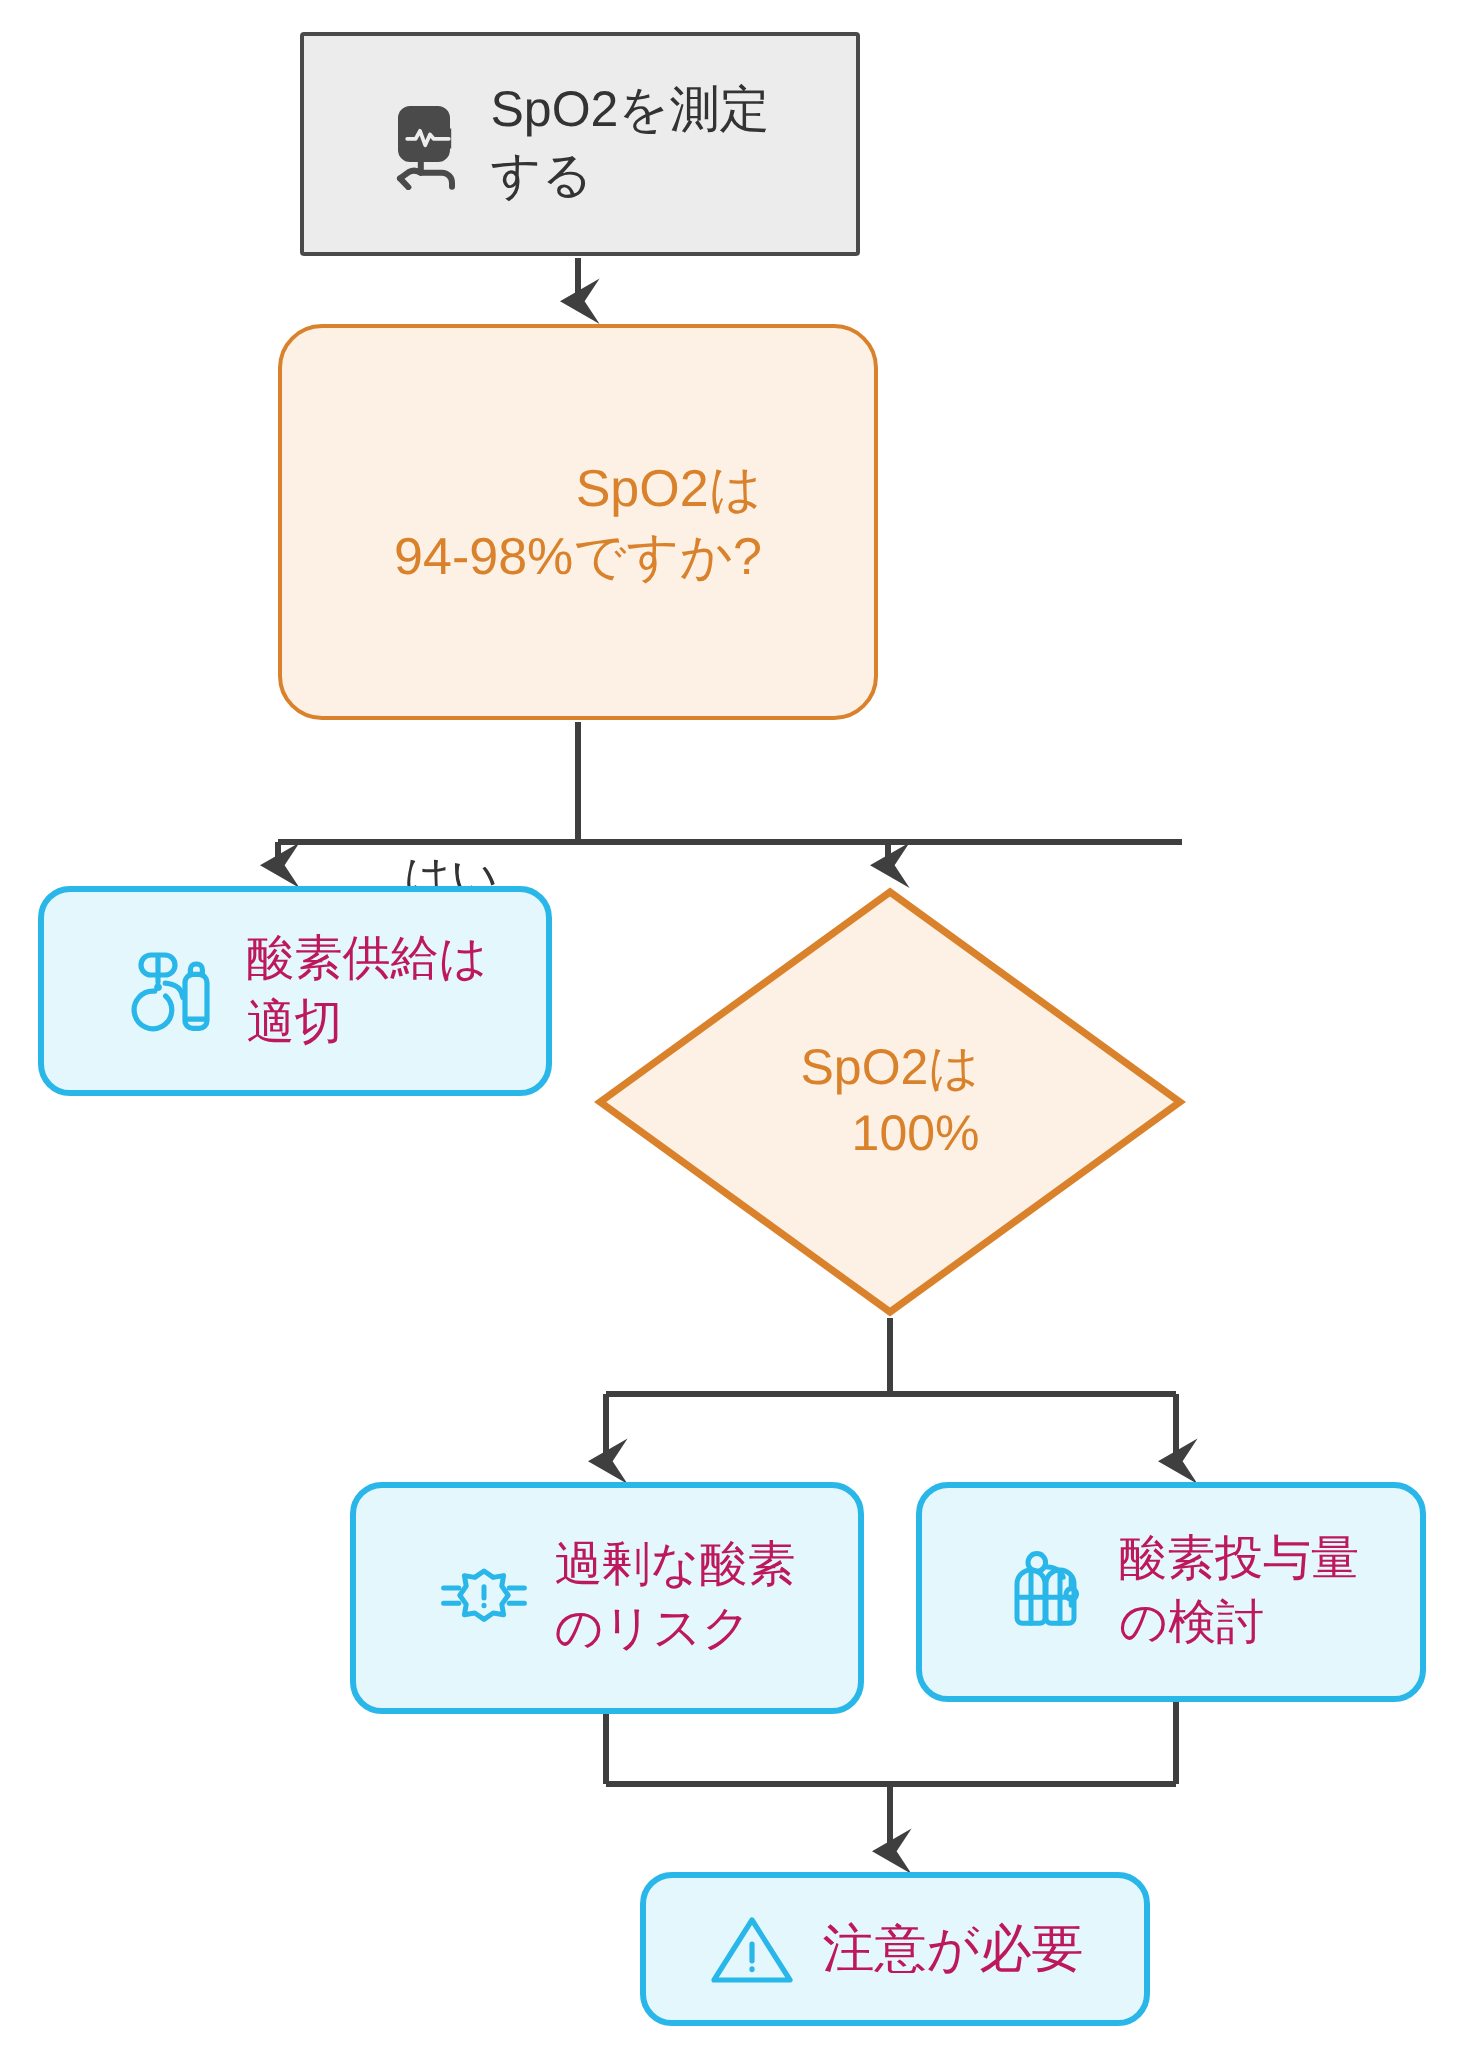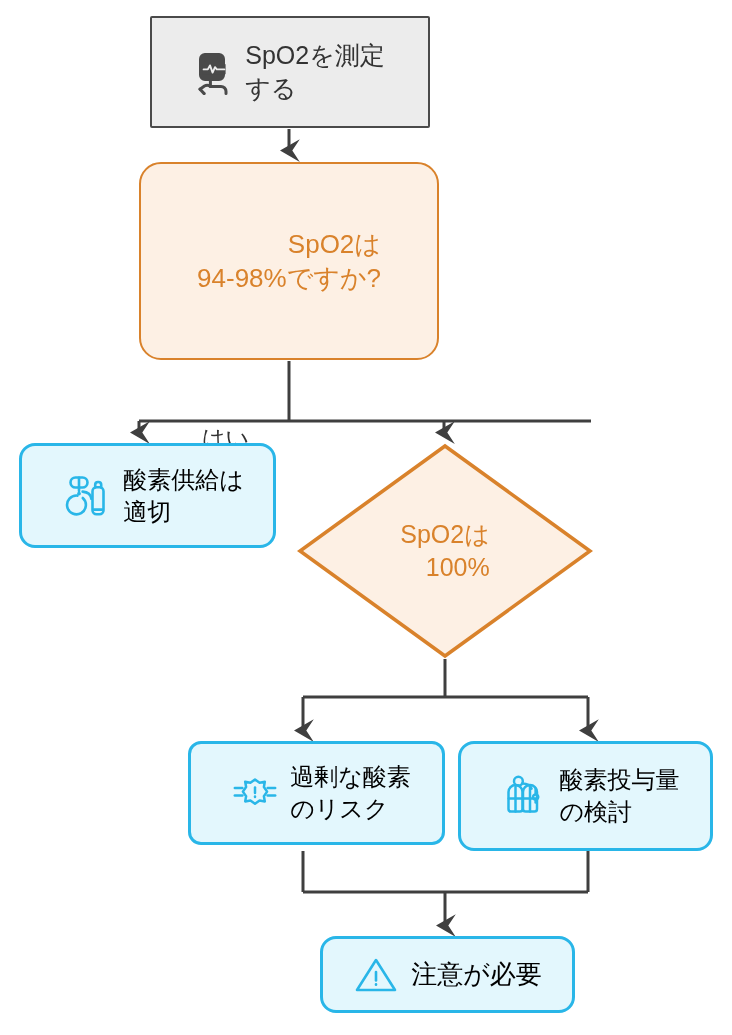--- a/index.html
+++ b/index.html
@@ -105,38 +105,37 @@
     font-size: 25px;
   }
 
   
   .n-cyan {
     background: #e3f7fd;
     border: 3px solid #29b6e8;
     border-radius: 16px;
   }
   .n-cyan .node-label {
-    color: #000000;
+    color: #be185d;
     font-size: 24px;
     text-align: left;
   }
   .n-supply {
     left: 19px;
     top: 443px;
     width: 257px;
     height: 105px;
     padding-left: 14px;
   }
   .n-risk {
-    left: 188px;
+    left: 175px;
     top: 741px;
     width: 257px;
-    height: 104px;
+    height: 116px;
     padding-left: 10px;
-    border-radius: 13px;
   }
   .n-dose {
     left: 458px;
     top: 741px;
     width: 255px;
     height: 110px;
     padding-left: 10px;
   }
   .n-caution {
     left: 320px;

